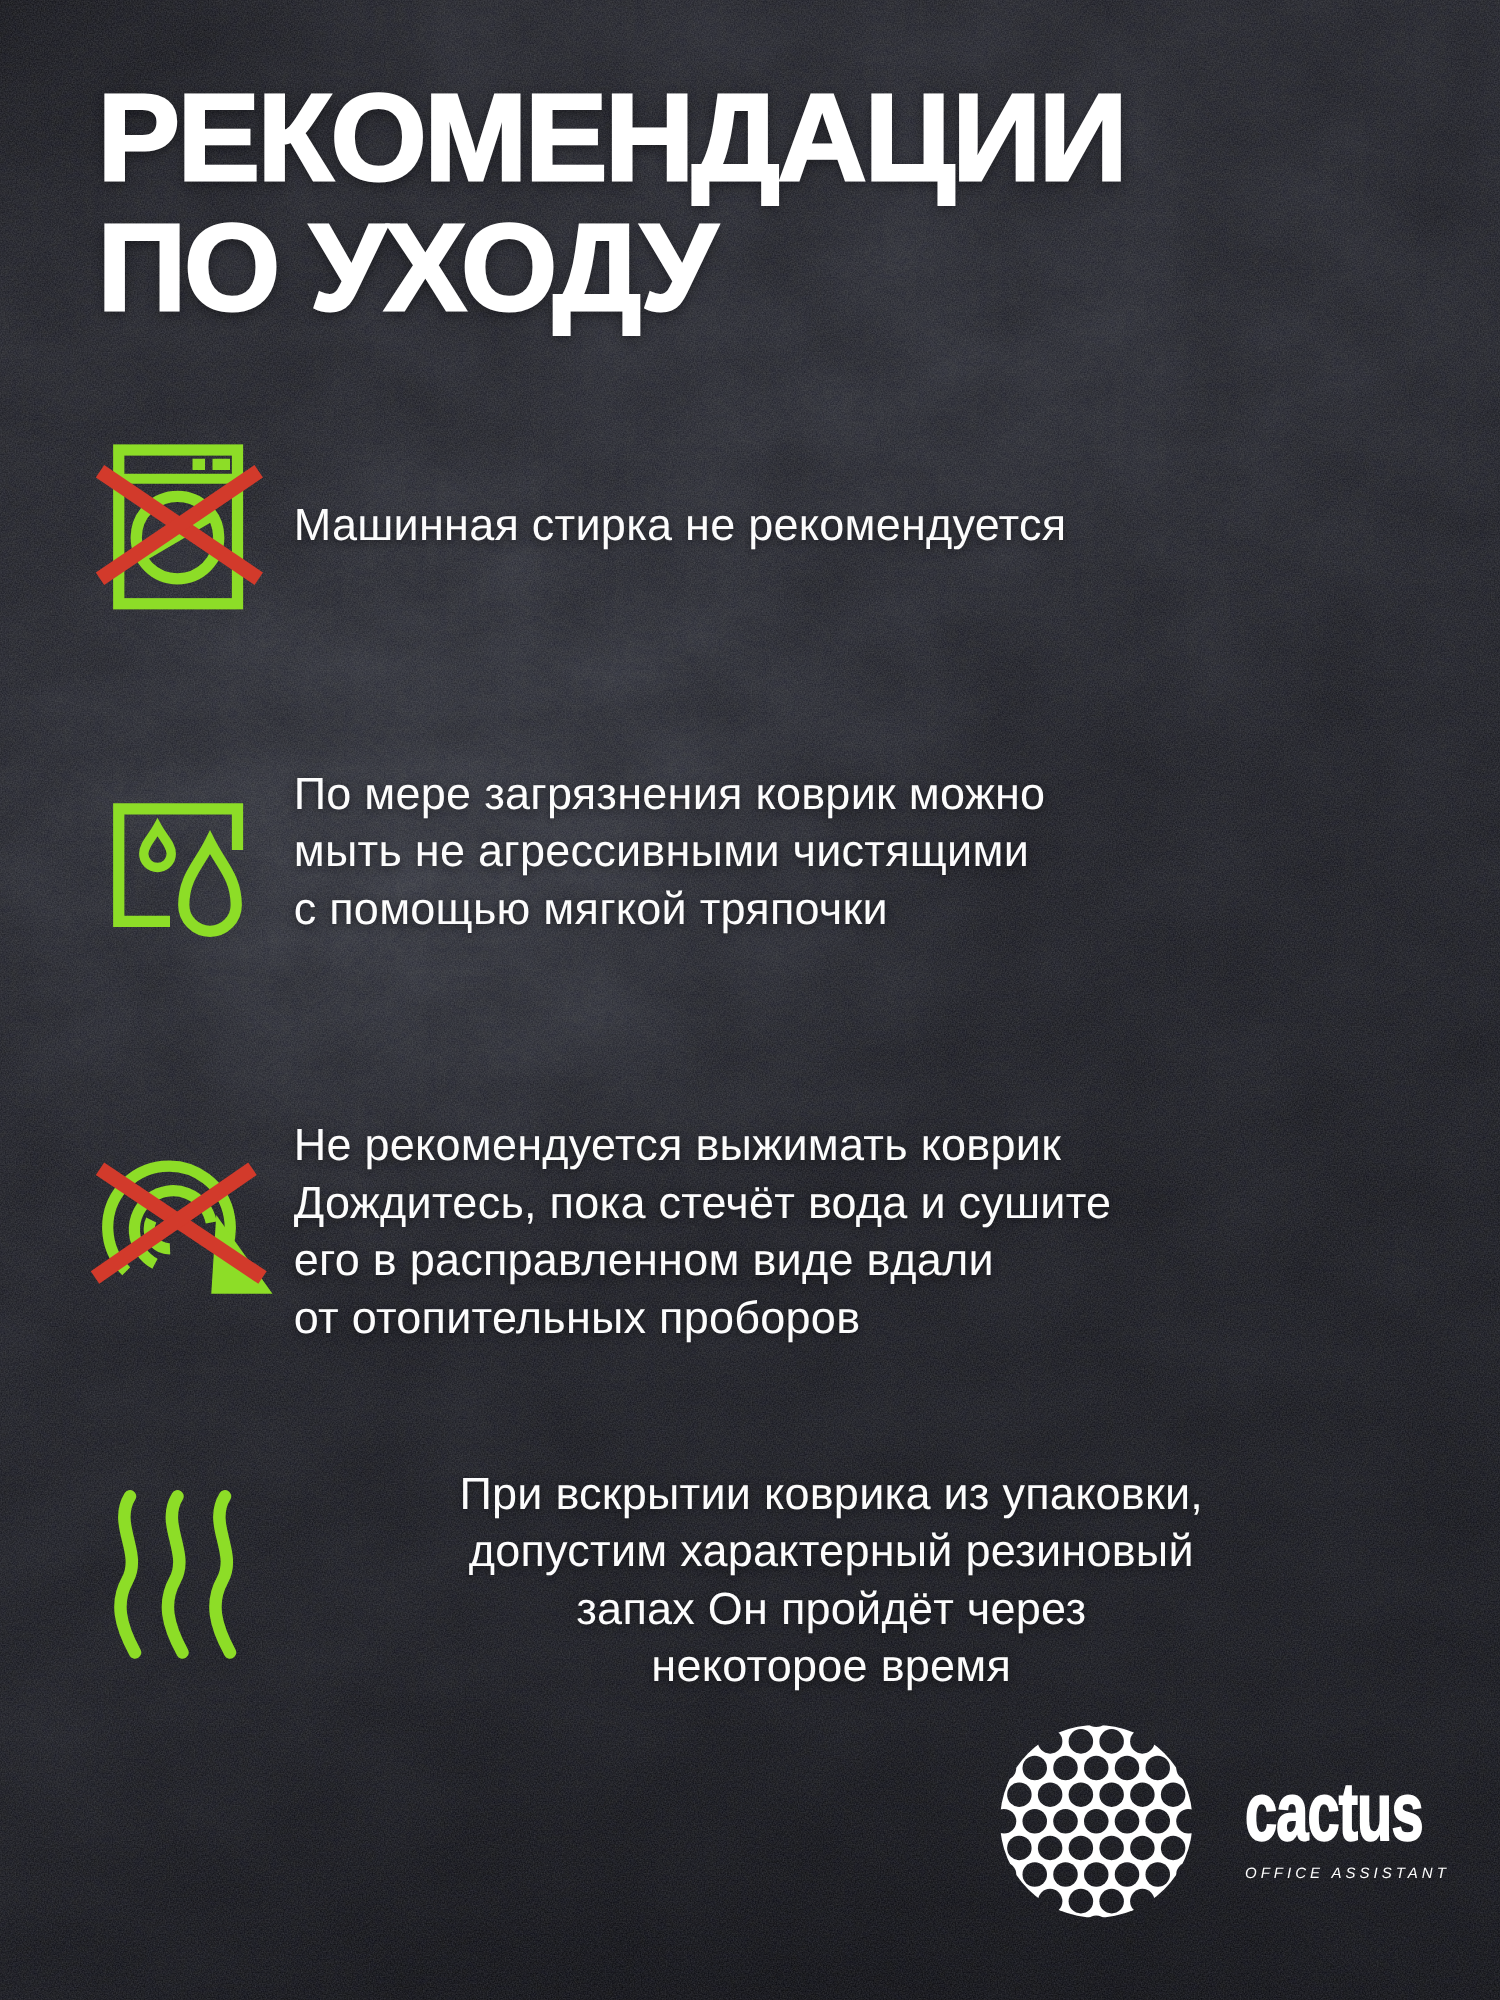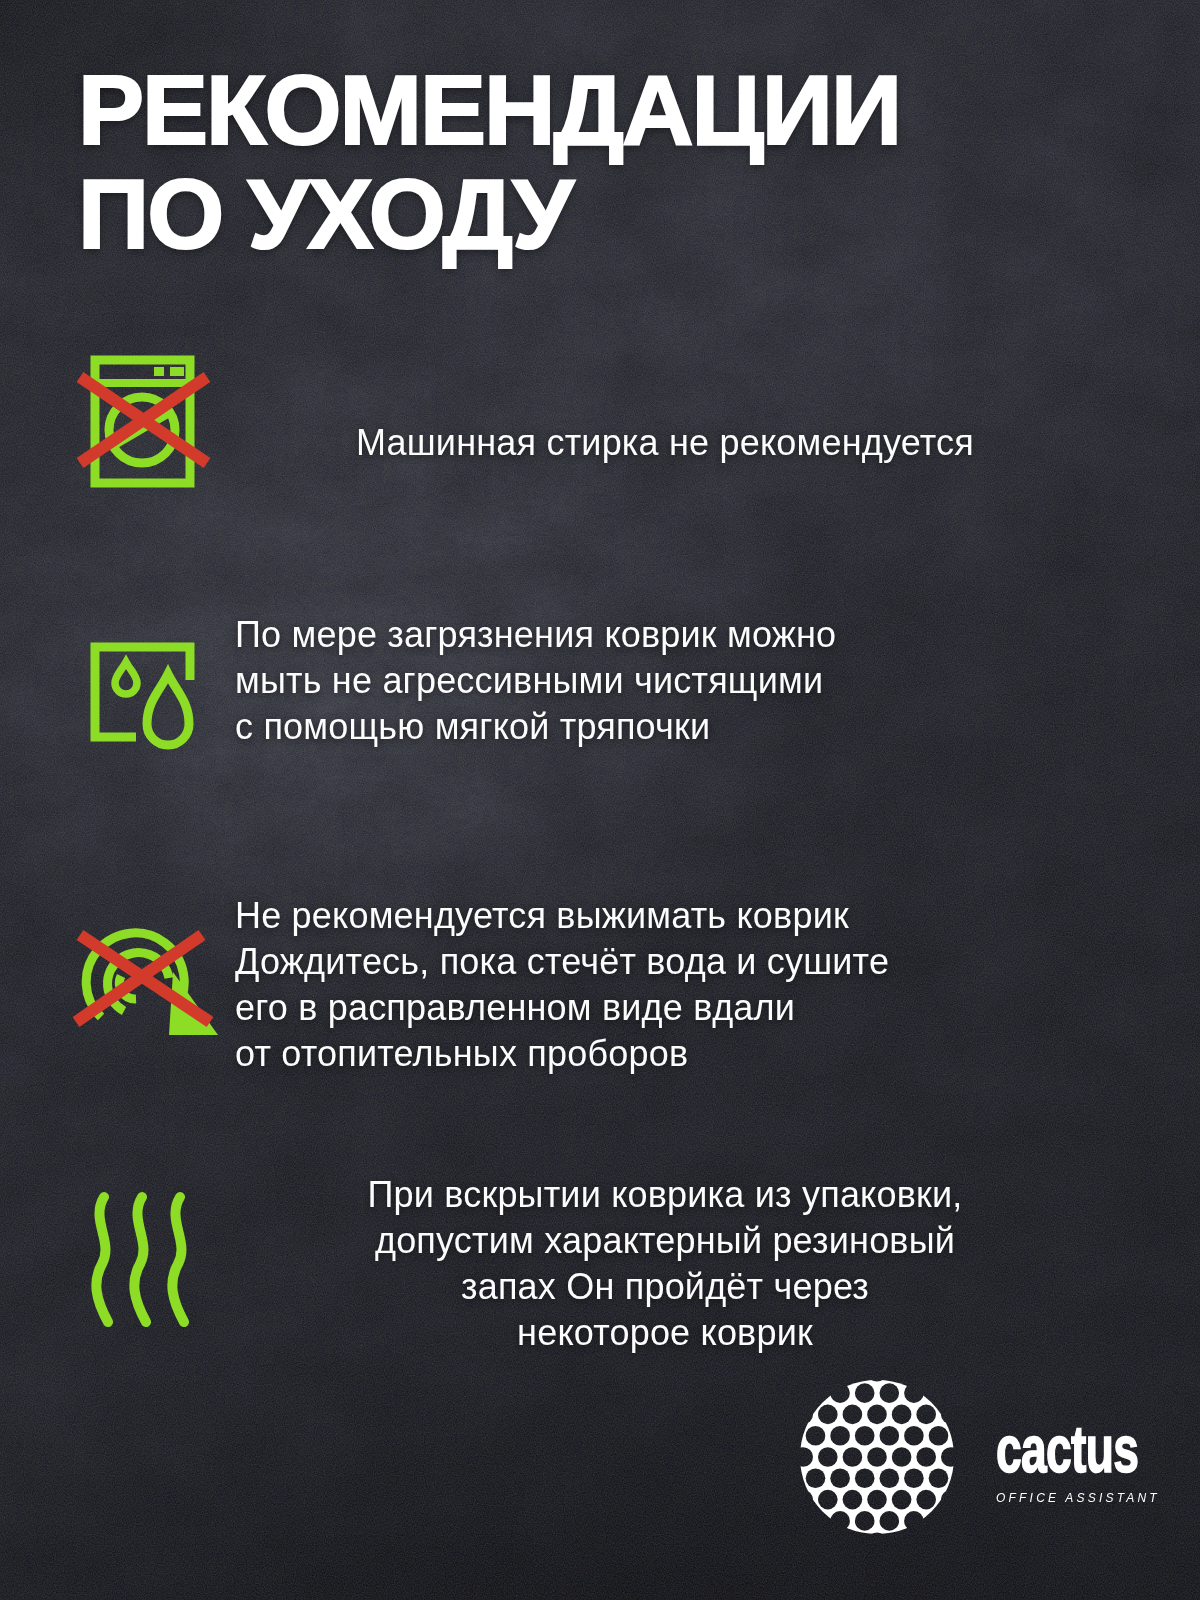--- a/index.html
+++ b/index.html
@@ -86,21 +86,21 @@
         <rect x="76" y="25" width="10" height="9" fill="var(--accent-green)"></rect>
         <rect x="92" y="25" width="14" height="9" fill="var(--accent-green)"></rect>
         <circle cx="64" cy="88" r="33" stroke="var(--accent-green)" stroke-width="9"></circle>
         <line x1="35" y1="104" x2="93" y2="70" stroke="var(--accent-green)" stroke-width="8"></line>
         <g>
           <line x1="2" y1="35" x2="129" y2="121" stroke="var(--cross-red)" stroke-width="12"></line>
           <line x1="129" y1="35" x2="2" y2="121" stroke="var(--cross-red)" stroke-width="12"></line>
         </g>
       </svg>
     </div>
-    <div class="body-text" style="top:420px;text-align:center;">
+    <div class="body-text" style="top:397px;">
         <div>Машинная стирка не рекомендуется</div>
       </div>
 
     <div class="icon" style="left:90px;top:642px;">
       <svg width="112" height="115" viewBox="0 0 112 115" fill="none">
         <path d="M100 38 L100 5 L5 5 L5 95 L46 95" stroke="var(--accent-green)" stroke-width="9"></path>
         <path d="M36 20 C31 29 25 34 25 41 a11 11 0 0 0 22 0 C47 34 41 29 36 20 Z" stroke="var(--accent-green)" stroke-width="7.5"></path>
         <path d="M78 32 C69 50 57 60 57 82 a21 21 0 0 0 42 0 C99 60 87 50 78 32 Z" stroke="var(--accent-green)" stroke-width="9"></path>
       </svg>
     </div>
@@ -133,21 +133,21 @@
       <svg width="106" height="135" viewBox="0 0 106 135" fill="none" stroke="var(--accent-green)" stroke-width="10" stroke-linecap="round">
         <path d="M12 5 C-2 28 22 50 10 72 C0 90 4 108 16 130"></path>
         <path d="M50 5 C36 28 60 50 48 72 C38 90 42 108 54 130"></path>
         <path d="M88 5 C74 28 98 50 86 72 C76 90 80 108 92 130"></path>
       </svg>
     </div>
     <div class="body-text" style="top:1172px;text-align:center;">
         <div>При вскрытии коврика из упаковки,</div>
         <div>допустим характерный резиновый</div>
         <div>запах Он пройдёт через</div>
-        <div>некоторое коврик</div>
+        <div>некоторое время</div>
       </div>
 
     <div class="logo">
       <svg width="158" height="158" viewBox="0 0 158 158">
         <mask id="discMask">
           <circle cx="79" cy="79" r="77" fill="#ffffff"></circle>
           <g id="logo-holes" fill="#000000">
               <circle cx="54.4" cy="-6.200000000000003" r="9.8"></circle>
               <circle cx="79" cy="-6.200000000000003" r="9.8"></circle>
               <circle cx="103.6" cy="-6.200000000000003" r="9.8"></circle>

